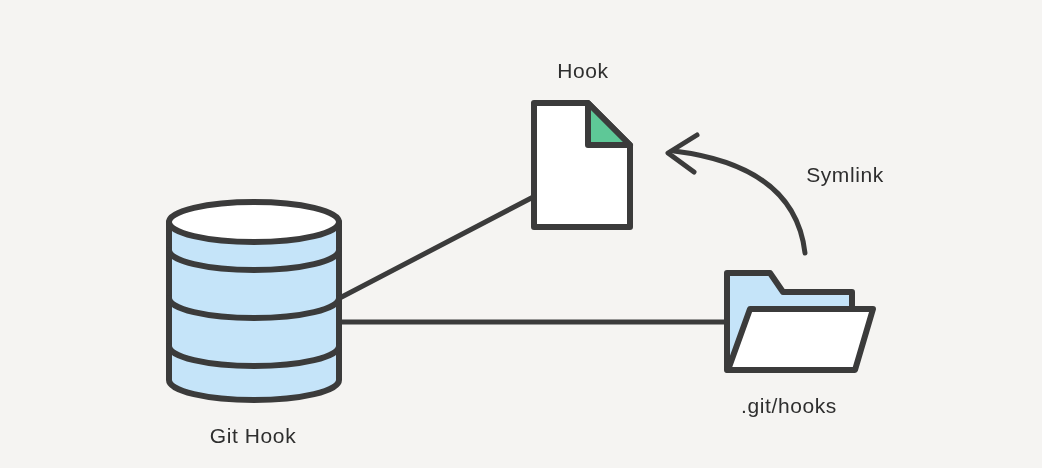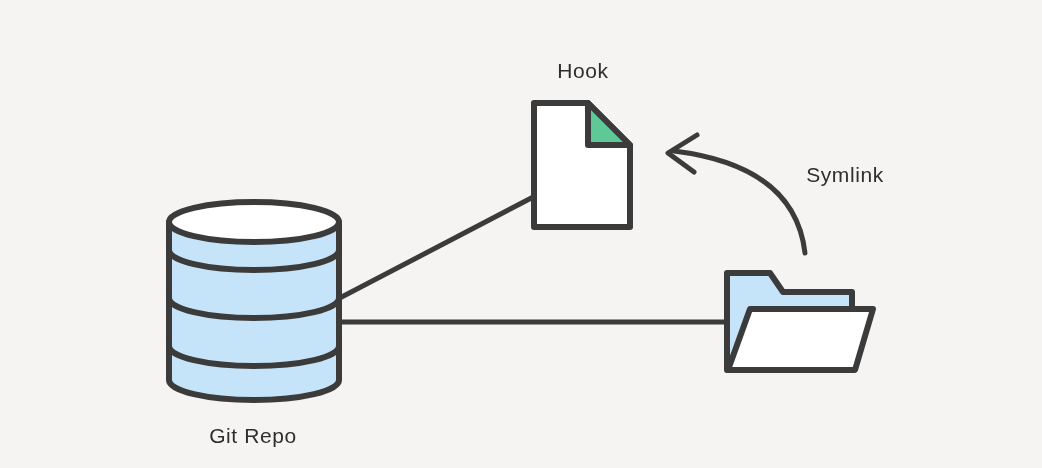--- a/index.html
+++ b/index.html
@@ -64,18 +64,19 @@
     </g>
 
     <g stroke-width="6" stroke-linejoin="round" stroke="#3b3b3b">
       <path d="M 727 370 L 727 273 L 770 273 L 783 292 L 852 292 L 852 370 Z" fill="#c5e4f9"></path>
       <path d="M 750 309 L 873 309 L 855 370 L 728 370 Z" fill="#ffffff"></path>
     </g>
   </svg>
 
   <div class="diagram-label" style="left:583px; top:71px;">Hook</div>
 
-  <div class="diagram-label" style="left:253px; top:436px;">Git Repo</div>
+  <div class="diagram-label" style="left:253px; top:436px;">Git Hook</div>
 
+  <div class="diagram-label" style="left:789px; top:406px;">.git/hooks</div>
 
   <div class="diagram-label" style="left:845px; top:165px;margin-top:10px;">Symlink</div>
 
 </div>
 
 </body></html>

